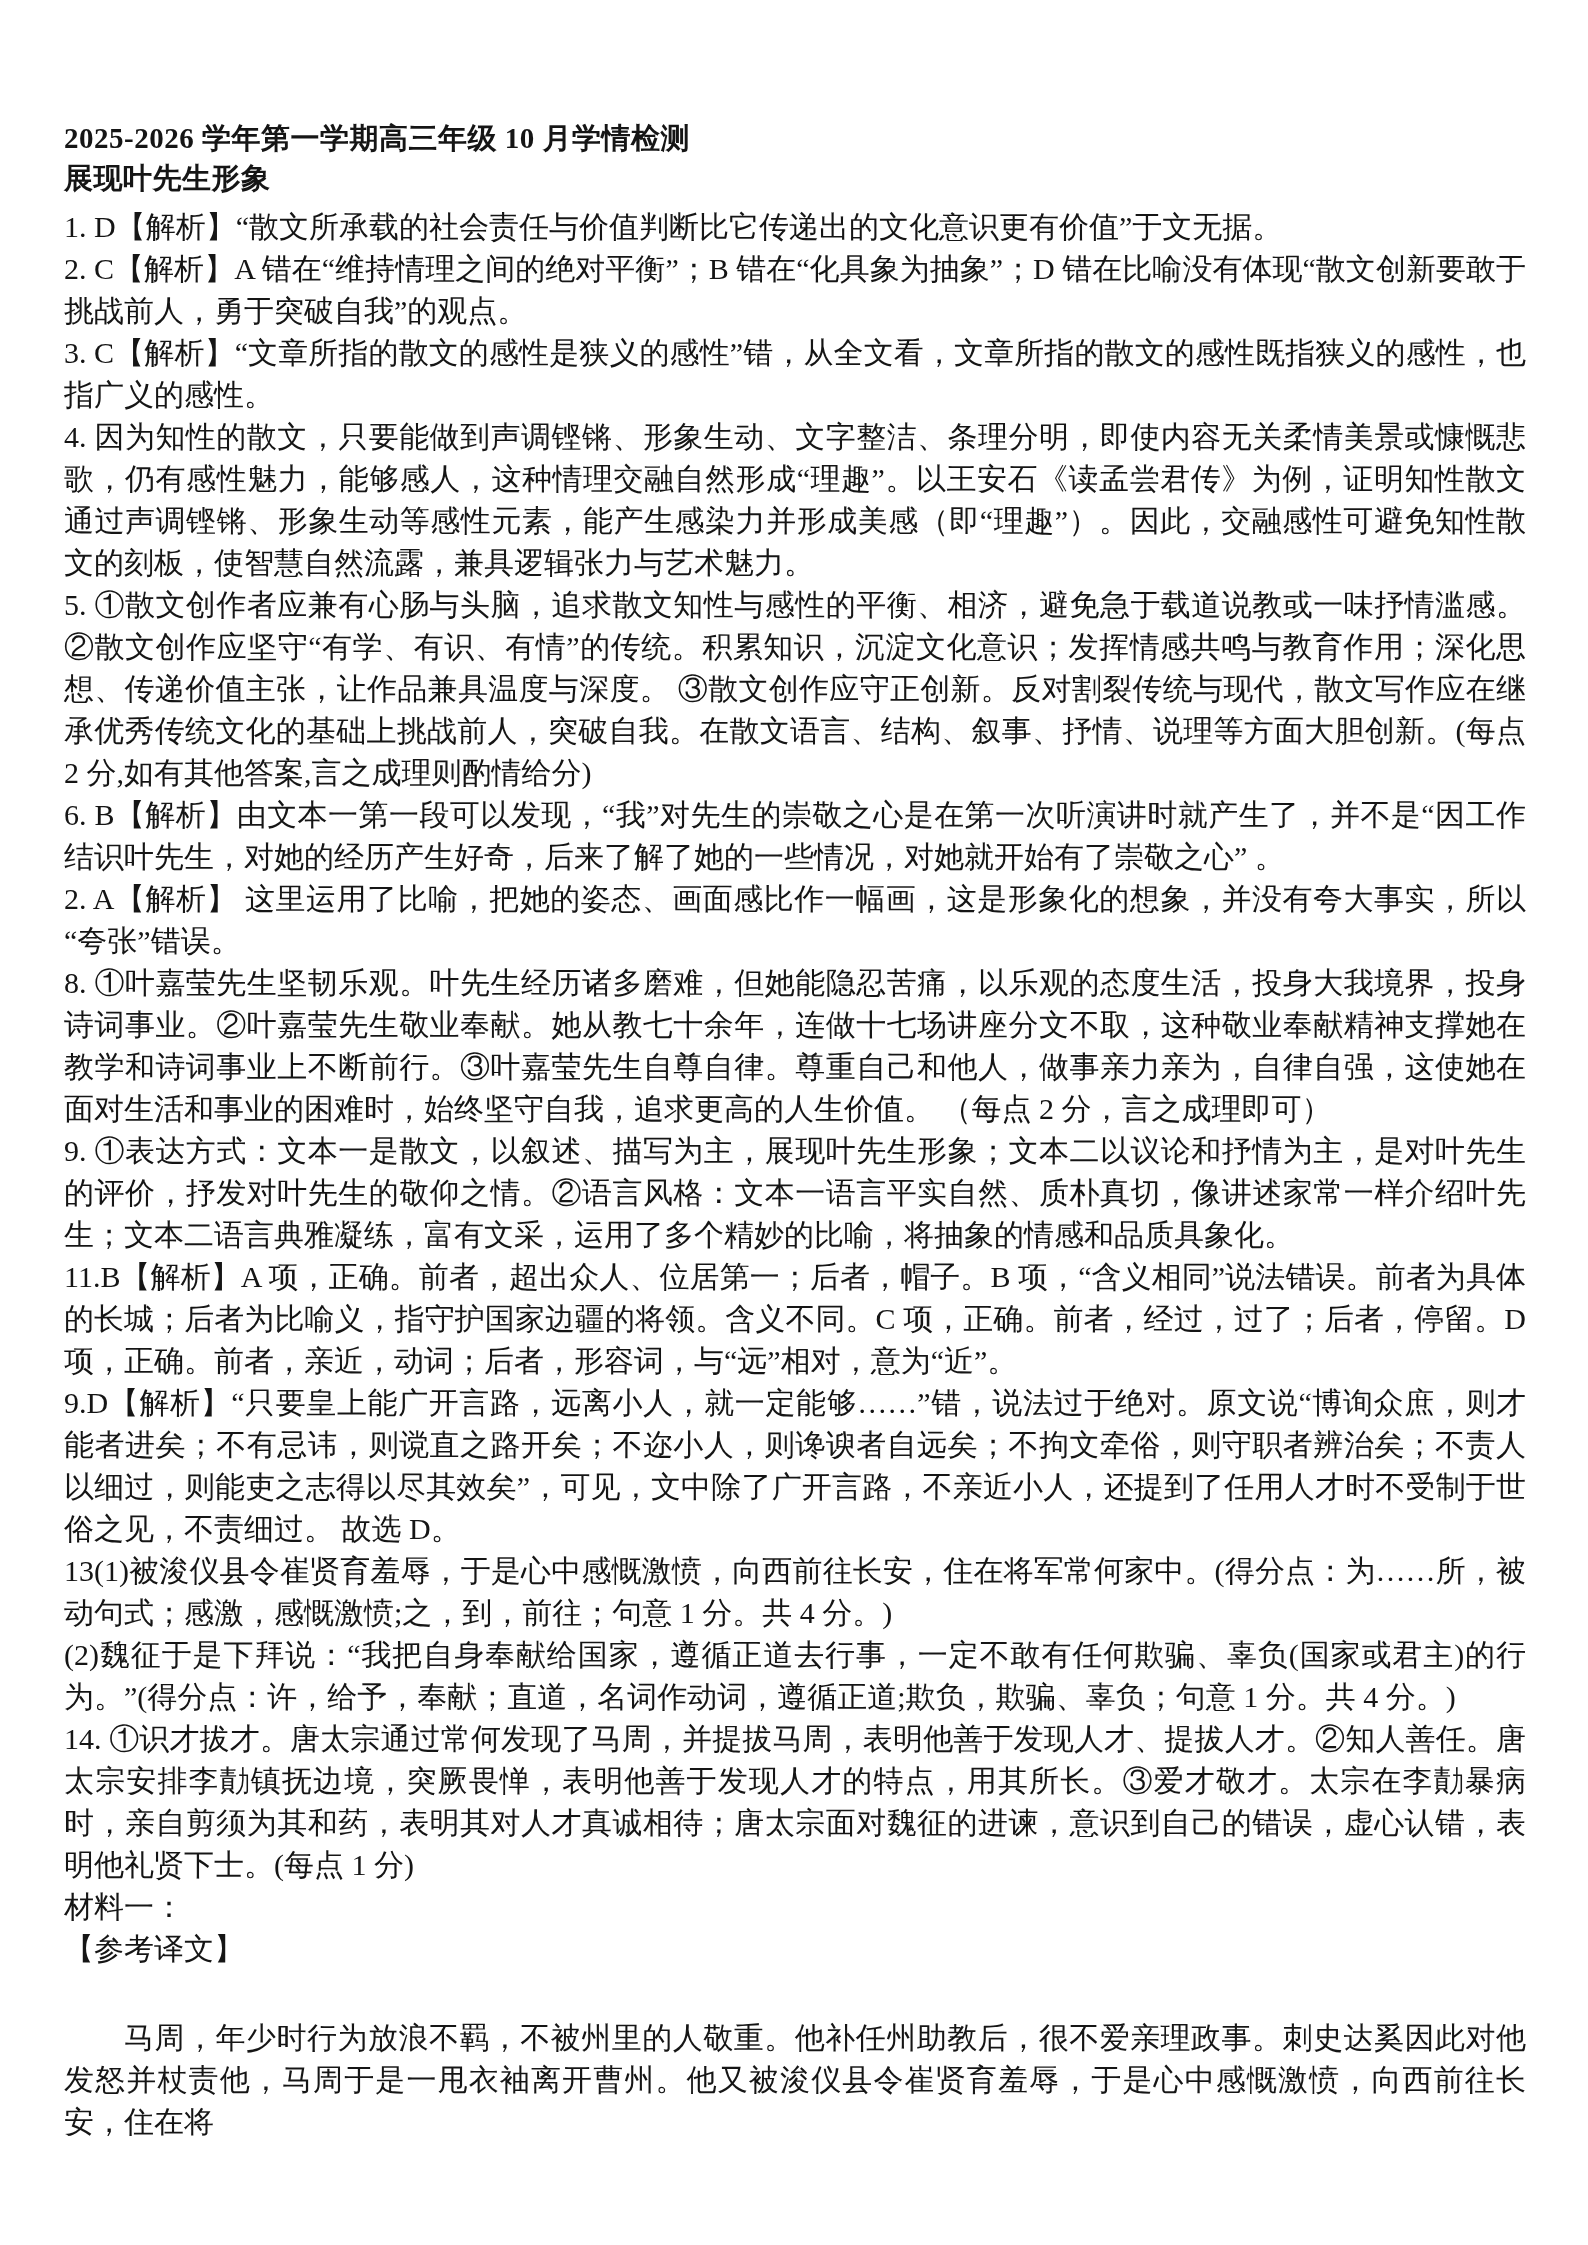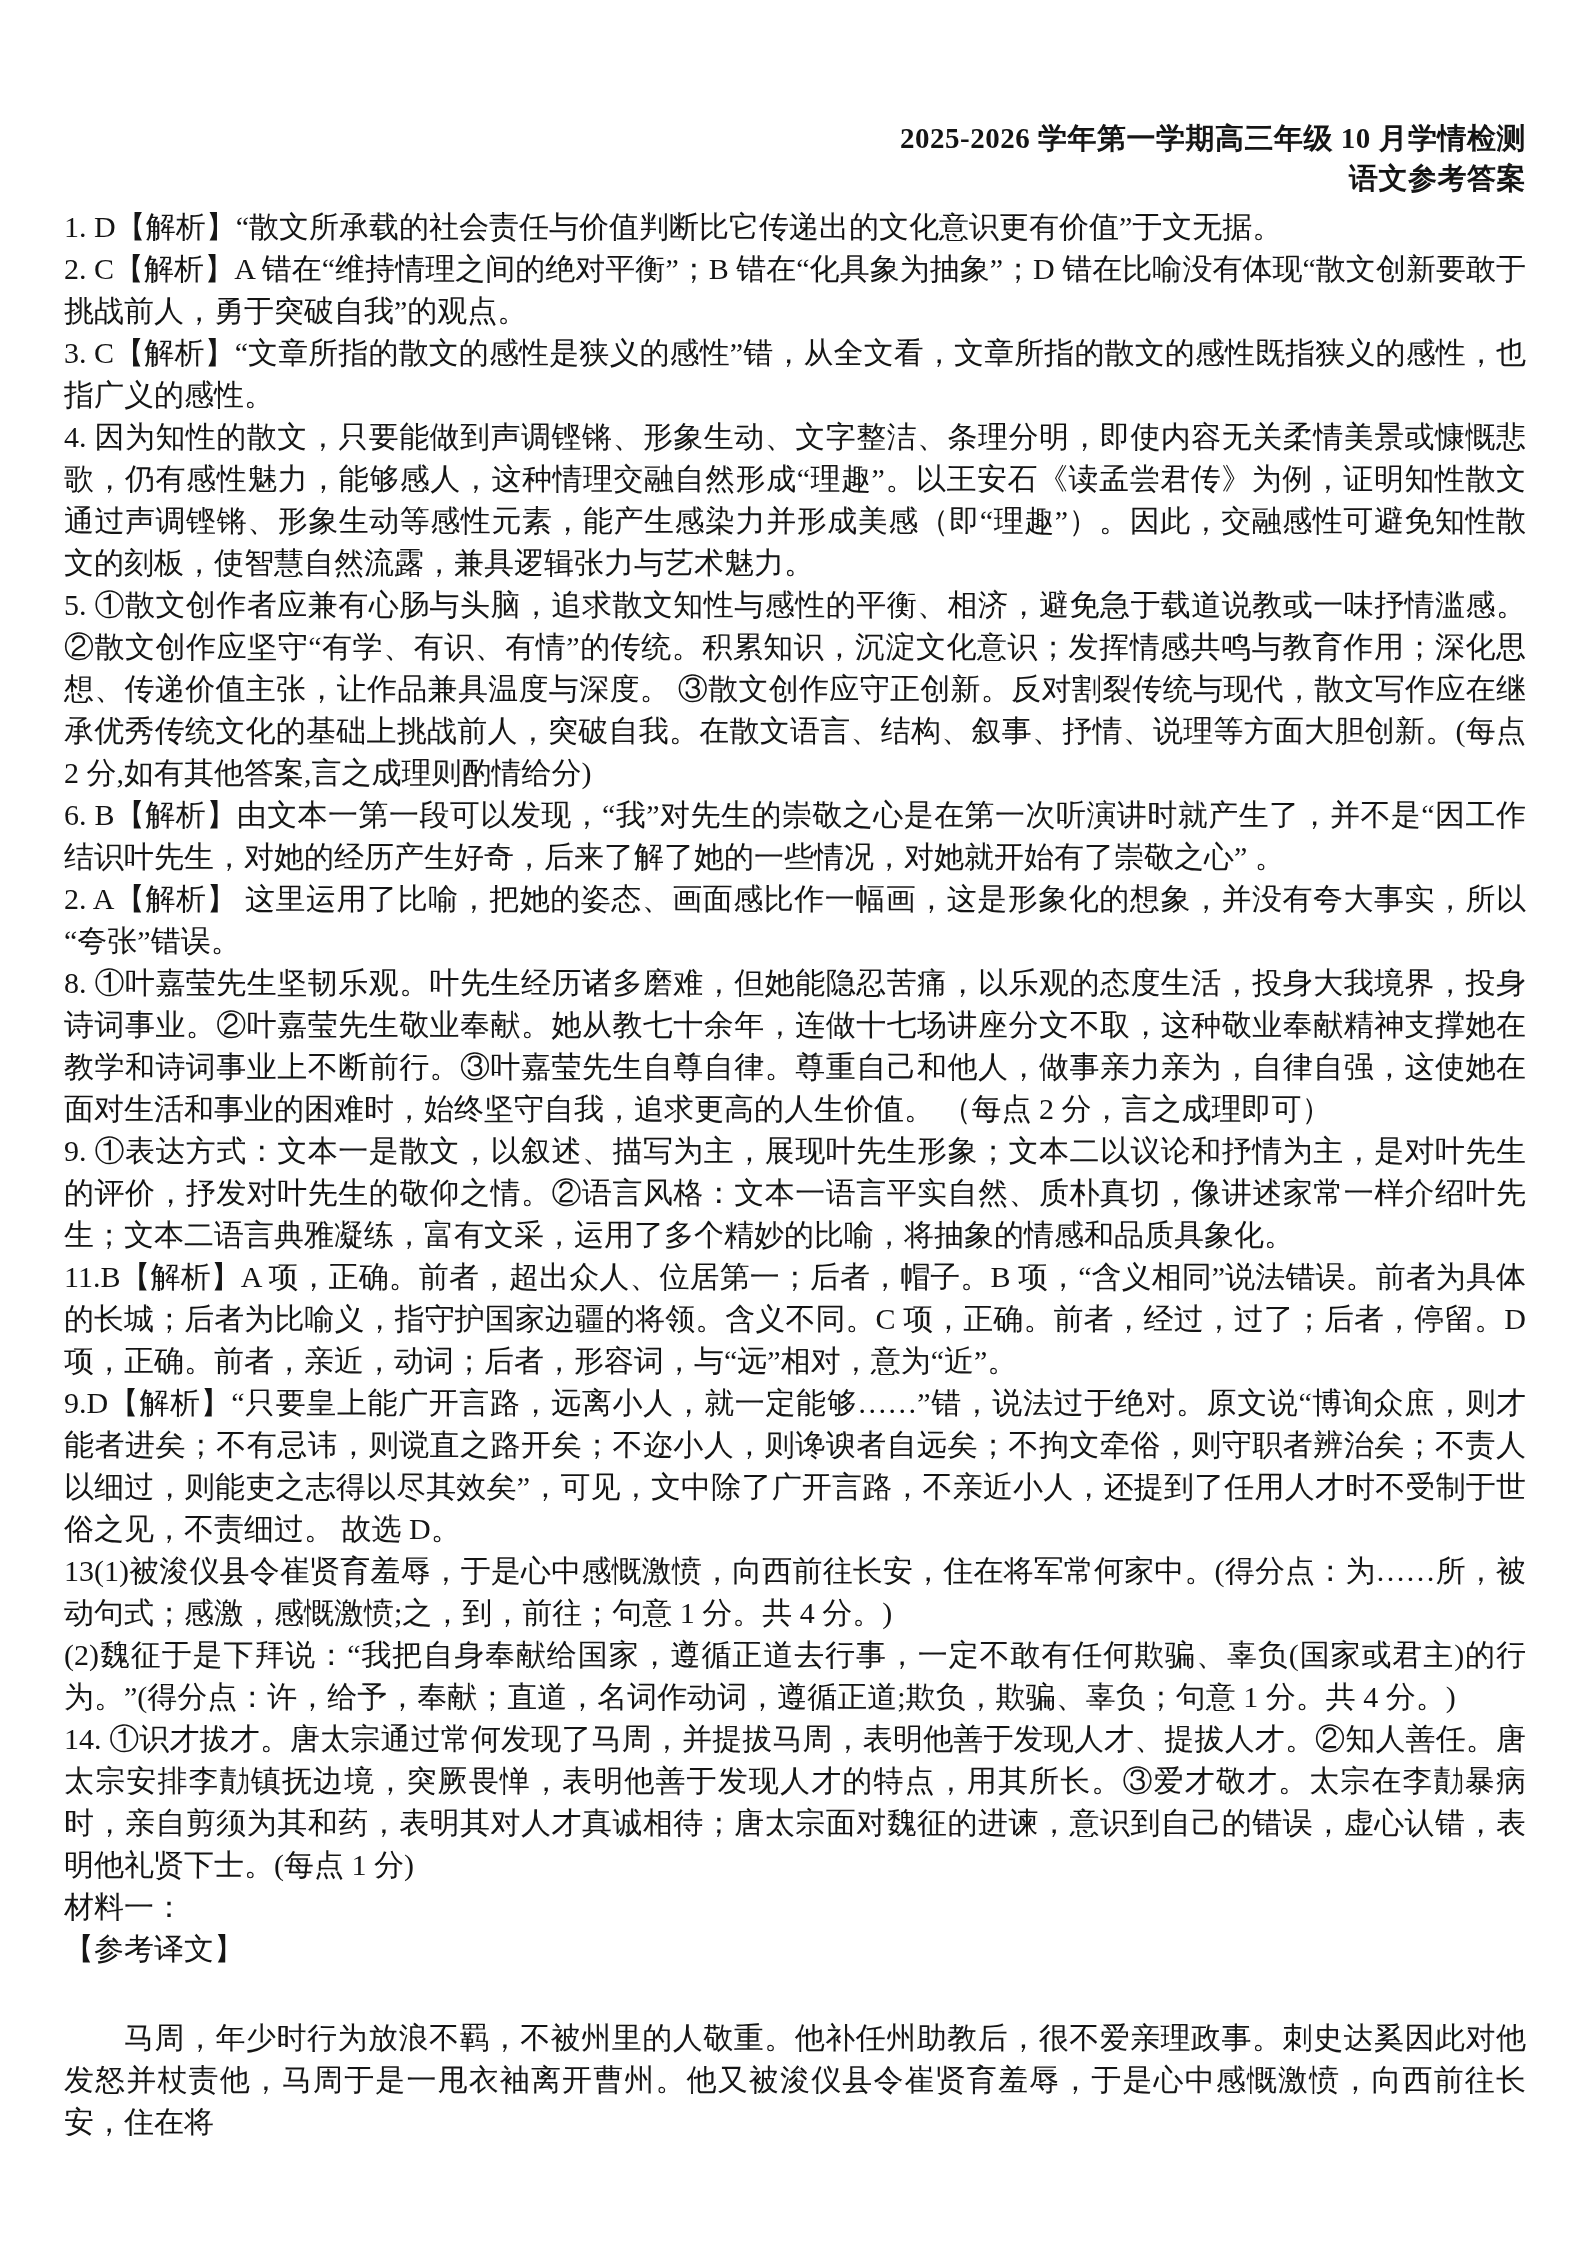--- a/index.html
+++ b/index.html
@@ -14,21 +14,21 @@
     height: 2245px;
     box-sizing: border-box;
     background: #ffffff;
     color: #151515;
     padding: 120px 62px 0 64px;
     font-family: "Liberation Serif", "DejaVu Serif", serif;
     overflow: hidden;
   }
   .title,
   .subtitle {
-    text-align: right;
+    text-align: left;
     font-weight: 700;
     font-size: 29px;
     line-height: 36px;
     letter-spacing: 0.5px;
   }
   .subtitle {
     margin-top: 4px;
   }
   .content {
     margin-top: 10px;
@@ -45,21 +45,21 @@
   .content p.indent {
     text-indent: 2em;
     margin-top: 47px;
   }
 </style>
 </head>
 <body>
 
 <div class="page">
   <div class="title">2025-2026 学年第一学期高三年级 10 月学情检测</div>
-  <div class="subtitle">语文参考答案</div>
+  <div class="subtitle">展现叶先生形象</div>
 
   <div class="content">
     <p>1. D【解析】“散文所承载的社会责任与价值判断比它传递出的文化意识更有价值”于文无据。</p>
     <p>2. C【解析】A 错在“维持情理之间的绝对平衡”；B 错在“化具象为抽象”；D 错在比喻没有体现“散文创新要敢于挑战前人，勇于突破自我”的观点。</p>
     <p>3. C【解析】“文章所指的散文的感性是狭义的感性”错，从全文看，文章所指的散文的感性既指狭义的感性，也指广义的感性。</p>
     <p>4. 因为知性的散文，只要能做到声调铿锵、形象生动、文字整洁、条理分明，即使内容无关柔情美景或慷慨悲歌，仍有感性魅力，能够感人，这种情理交融自然形成“理趣”。以王安石《读孟尝君传》为例，证明知性散文通过声调铿锵、形象生动等感性元素，能产生感染力并形成美感（即“理趣”）。因此，交融感性可避免知性散文的刻板，使智慧自然流露，兼具逻辑张力与艺术魅力。</p>
     <p>5. ①散文创作者应兼有心肠与头脑，追求散文知性与感性的平衡、相济，避免急于载道说教或一味抒情滥感。 ②散文创作应坚守“有学、有识、有情”的传统。积累知识，沉淀文化意识；发挥情感共鸣与教育作用；深化思想、传递价值主张，让作品兼具温度与深度。 ③散文创作应守正创新。反对割裂传统与现代，散文写作应在继承优秀传统文化的基础上挑战前人，突破自我。在散文语言、结构、叙事、抒情、说理等方面大胆创新。(每点 2 分,如有其他答案,言之成理则酌情给分)</p>
     <p>6. B【解析】由文本一第一段可以发现，“我”对先生的崇敬之心是在第一次听演讲时就产生了，并不是“因工作结识叶先生，对她的经历产生好奇，后来了解了她的一些情况，对她就开始有了崇敬之心” 。</p>
     <p>2. A【解析】 这里运用了比喻，把她的姿态、画面感比作一幅画，这是形象化的想象，并没有夸大事实，所以“夸张”错误。</p>
     <p>8. ①叶嘉莹先生坚韧乐观。叶先生经历诸多磨难，但她能隐忍苦痛，以乐观的态度生活，投身大我境界，投身诗词事业。②叶嘉莹先生敬业奉献。她从教七十余年，连做十七场讲座分文不取，这种敬业奉献精神支撑她在教学和诗词事业上不断前行。③叶嘉莹先生自尊自律。尊重自己和他人，做事亲力亲为，自律自强，这使她在面对生活和事业的困难时，始终坚守自我，追求更高的人生价值。 （每点 2 分，言之成理即可）</p>

